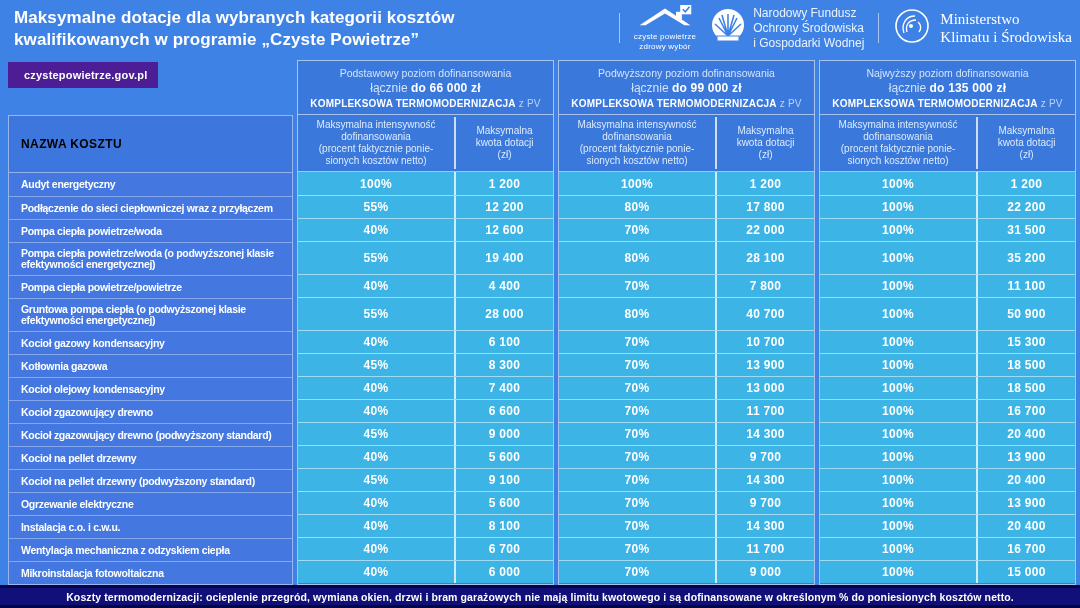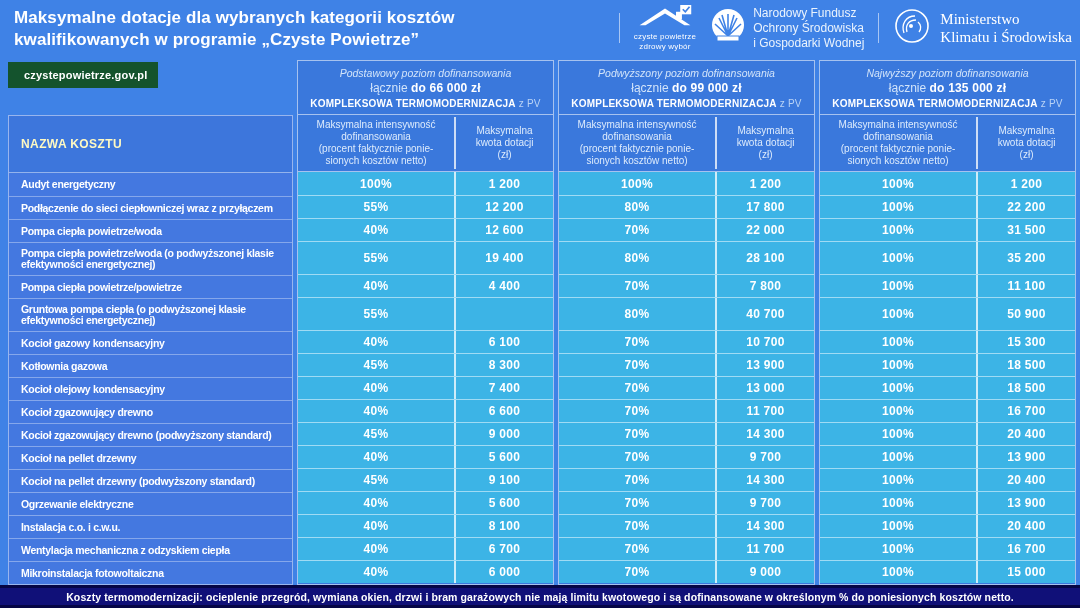--- a/index.html
+++ b/index.html
@@ -30,53 +30,53 @@
     color:#eaf3fd;font-size:12px;line-height:1.25;white-space:pre-line;
   }
   .logo-min{display:flex;align-items:center;gap:9px;}
   .logo-min .txt{
     color:#fff;font-family:"Liberation Serif",serif;font-size:15px;
     line-height:1.2;white-space:pre-line;
   }
   
   .badge{
     position:absolute;left:8px;top:62px;width:150px;height:26px;
-    background:#14532d;color:#fff;font-weight:bold;font-size:11px;
+    background:#4c1d95;color:#fff;font-weight:bold;font-size:11px;
     line-height:26px;padding-left:16px;box-sizing:border-box;letter-spacing:.2px;
   }
   
   .table-area{
     position:absolute;left:8px;top:60px;width:1068px;
     display:flex;gap:4px;box-sizing:border-box;
   }
   .name-col{width:285px;flex:0 0 285px;display:flex;flex-direction:column;}
   .name-spacer{height:55px;}
   .name-wrap{border:1px solid rgba(255,255,255,.45);background:#4478e0;}
   .name-header{
     height:57px;box-sizing:border-box;display:flex;align-items:center;
-    padding-left:12px;color:#fef9c3;font-weight:bold;font-size:12px;
+    padding-left:12px;color:#000000;font-weight:bold;font-size:12px;
     letter-spacing:.4px;border-bottom:1px solid rgba(255,255,255,.45);
     background:#3d76dc;
   }
   .name-cell{
     height:23px;box-sizing:border-box;display:flex;align-items:center;
     padding:1px 8px 1px 12px;color:#fff;font-weight:bold;font-size:10.5px;
     line-height:11px;letter-spacing:-.3px;overflow:hidden;
   }
   .name-cell.tall{height:33px;}
   .name-cell + .name-cell{border-top:1px solid rgba(255,255,255,.35);}
   .group{
     flex:1 1 0;border:1px solid rgba(255,255,255,.55);
     background:#3a78dc;box-sizing:border-box;
   }
   .g-header{
     height:54px;box-sizing:border-box;text-align:center;padding-top:6px;
     border-bottom:1px solid rgba(255,255,255,.55);
   }
-  .g-line1{font-size:10.5px;color:#d2e4fa;line-height:1.25;font-style:italic;}
+  .g-line1{font-size:10.5px;color:#d2e4fa;line-height:1.25;}
   .g-line2{font-size:12px;color:#d2e4fa;margin-top:1px;line-height:1.25;}
   .g-line2 b{color:#fff;letter-spacing:.2px;}
   .g-line3{font-size:10px;color:#b9d3f6;margin-top:1px;line-height:1.3;letter-spacing:.2px;}
   .g-line3 b{color:#fff;}
   .g-sub{
     height:57px;box-sizing:border-box;display:flex;
     border-bottom:1px solid rgba(255,255,255,.55);
     align-items:center;
   }
   .sub-int{
@@ -226,20 +226,21 @@
         <div class="d-row tall">
           <div class="d-cell int">55%</div>
           <div class="d-cell amt">19 400</div>
         </div>
         <div class="d-row">
           <div class="d-cell int">40%</div>
           <div class="d-cell amt">4 400</div>
         </div>
         <div class="d-row tall">
           <div class="d-cell int">55%</div>
+          <div class="d-cell amt">28 000</div>
         </div>
         <div class="d-row">
           <div class="d-cell int">40%</div>
           <div class="d-cell amt">6 100</div>
         </div>
         <div class="d-row">
           <div class="d-cell int">45%</div>
           <div class="d-cell amt">8 300</div>
         </div>
         <div class="d-row">

